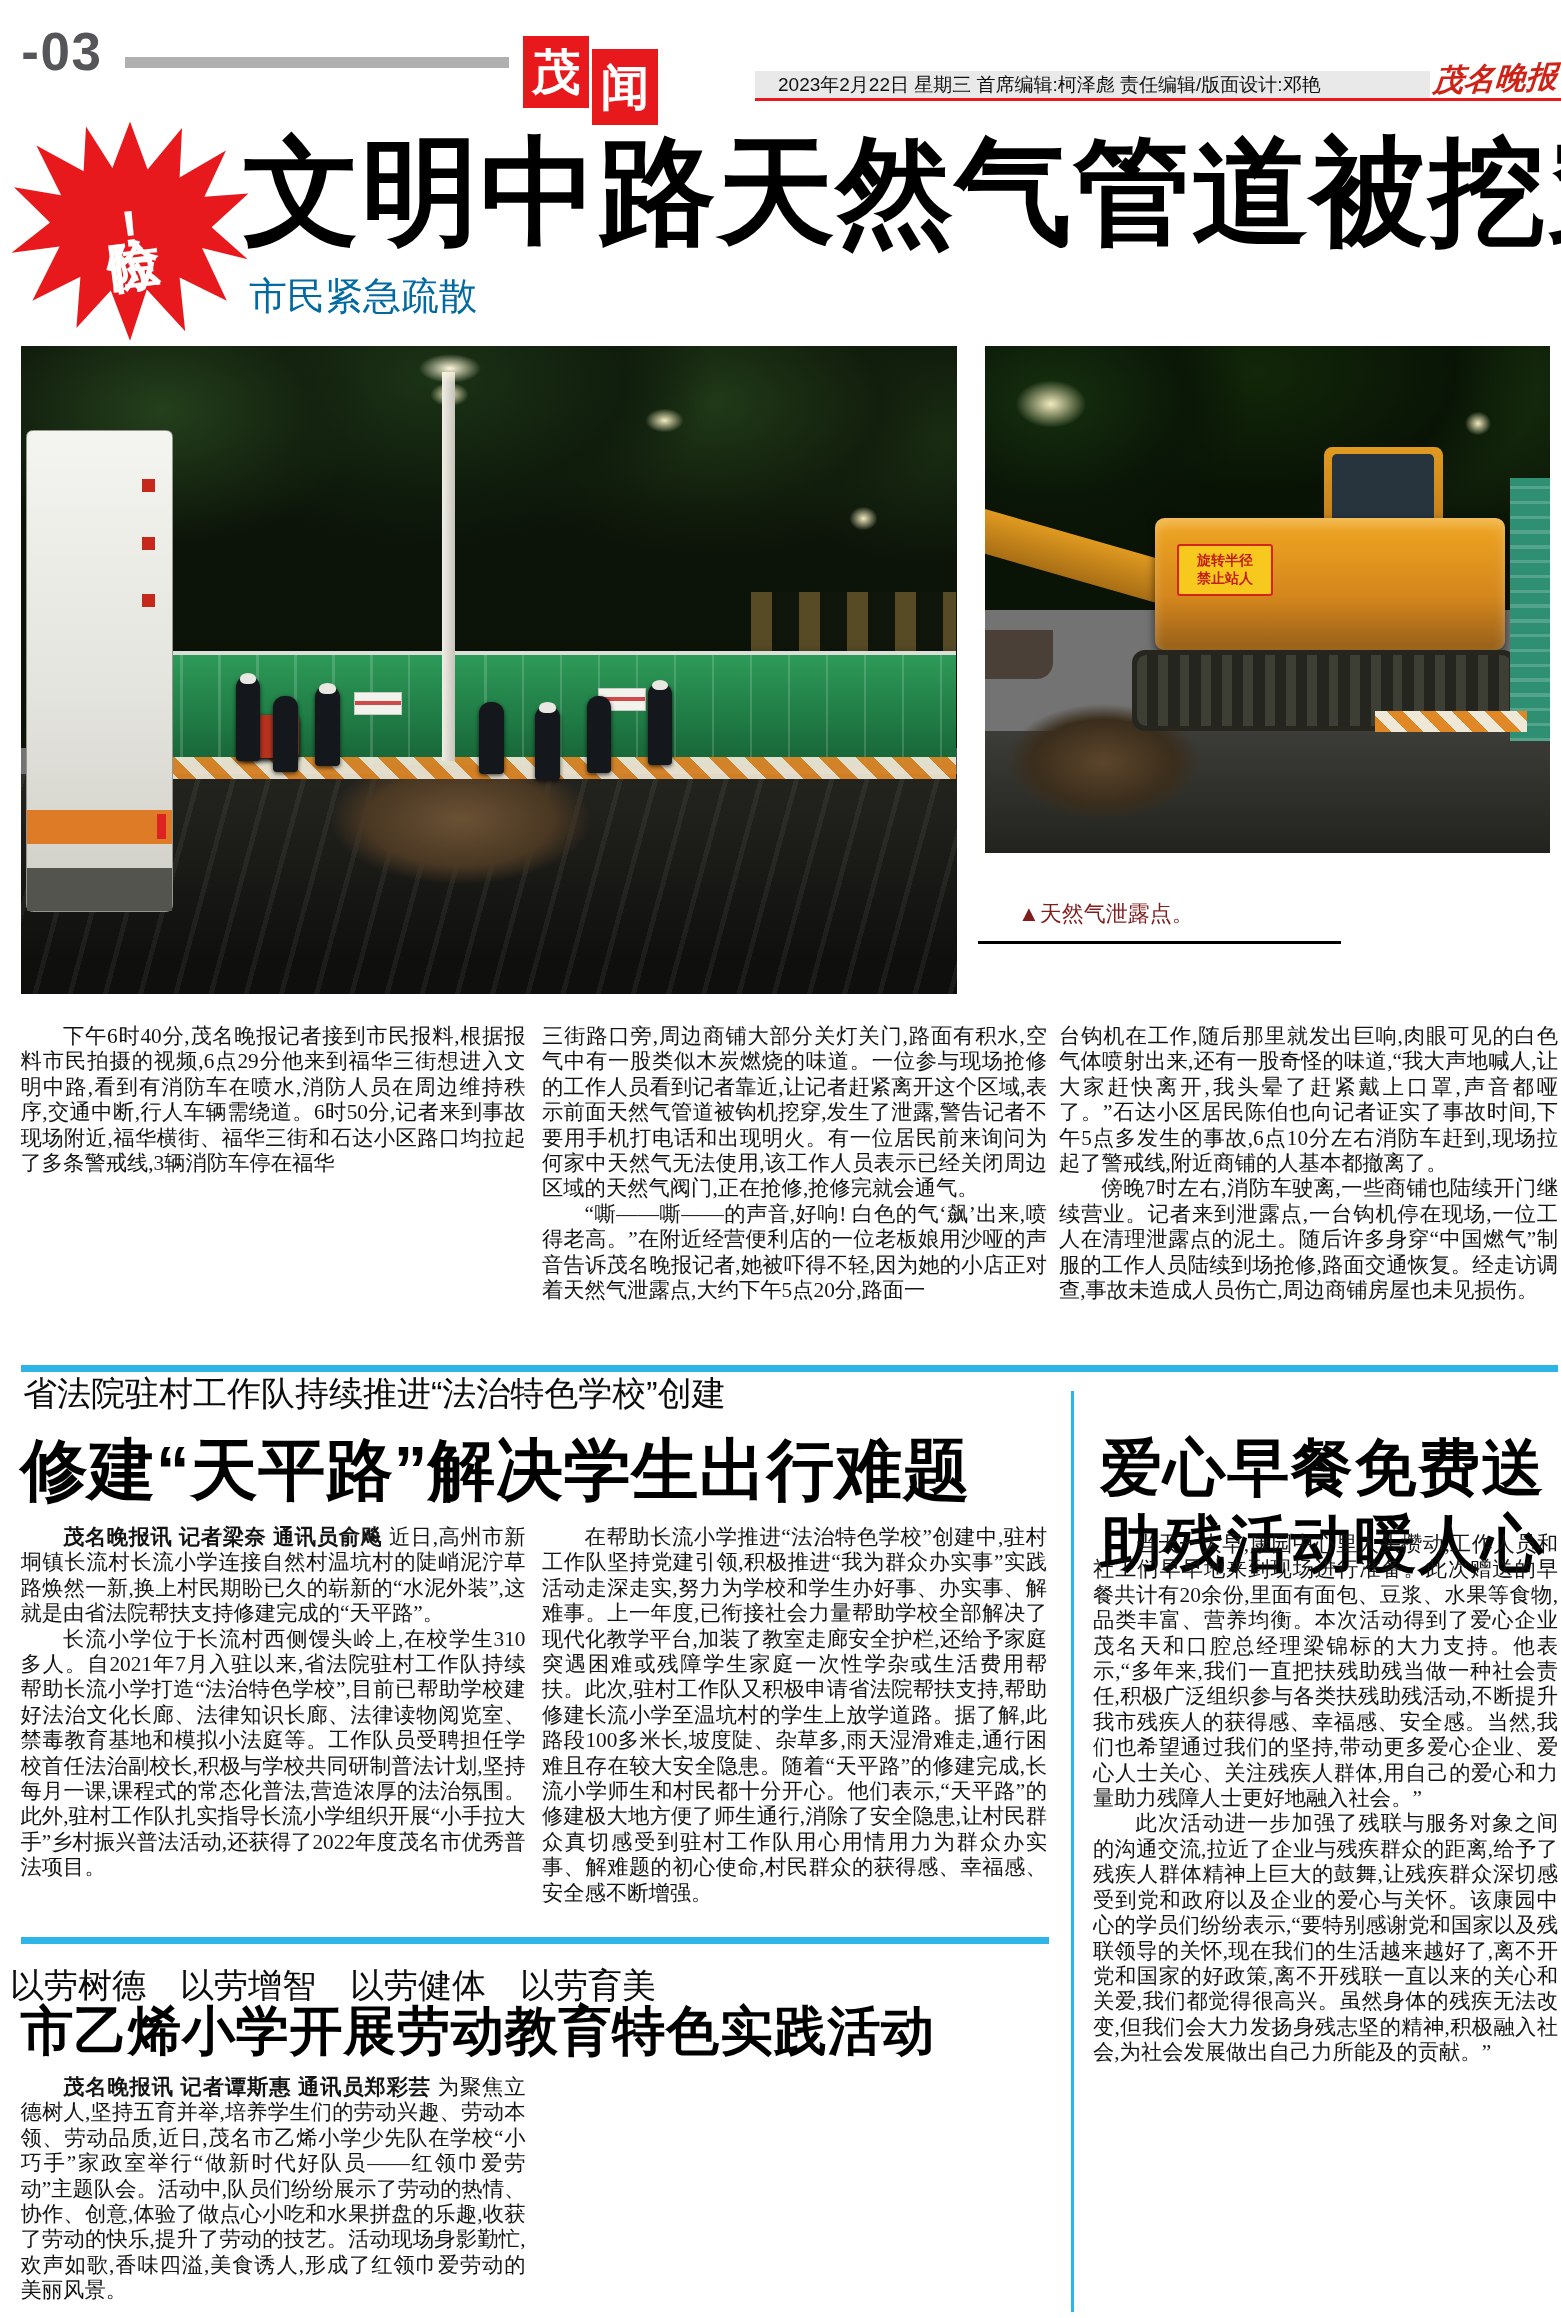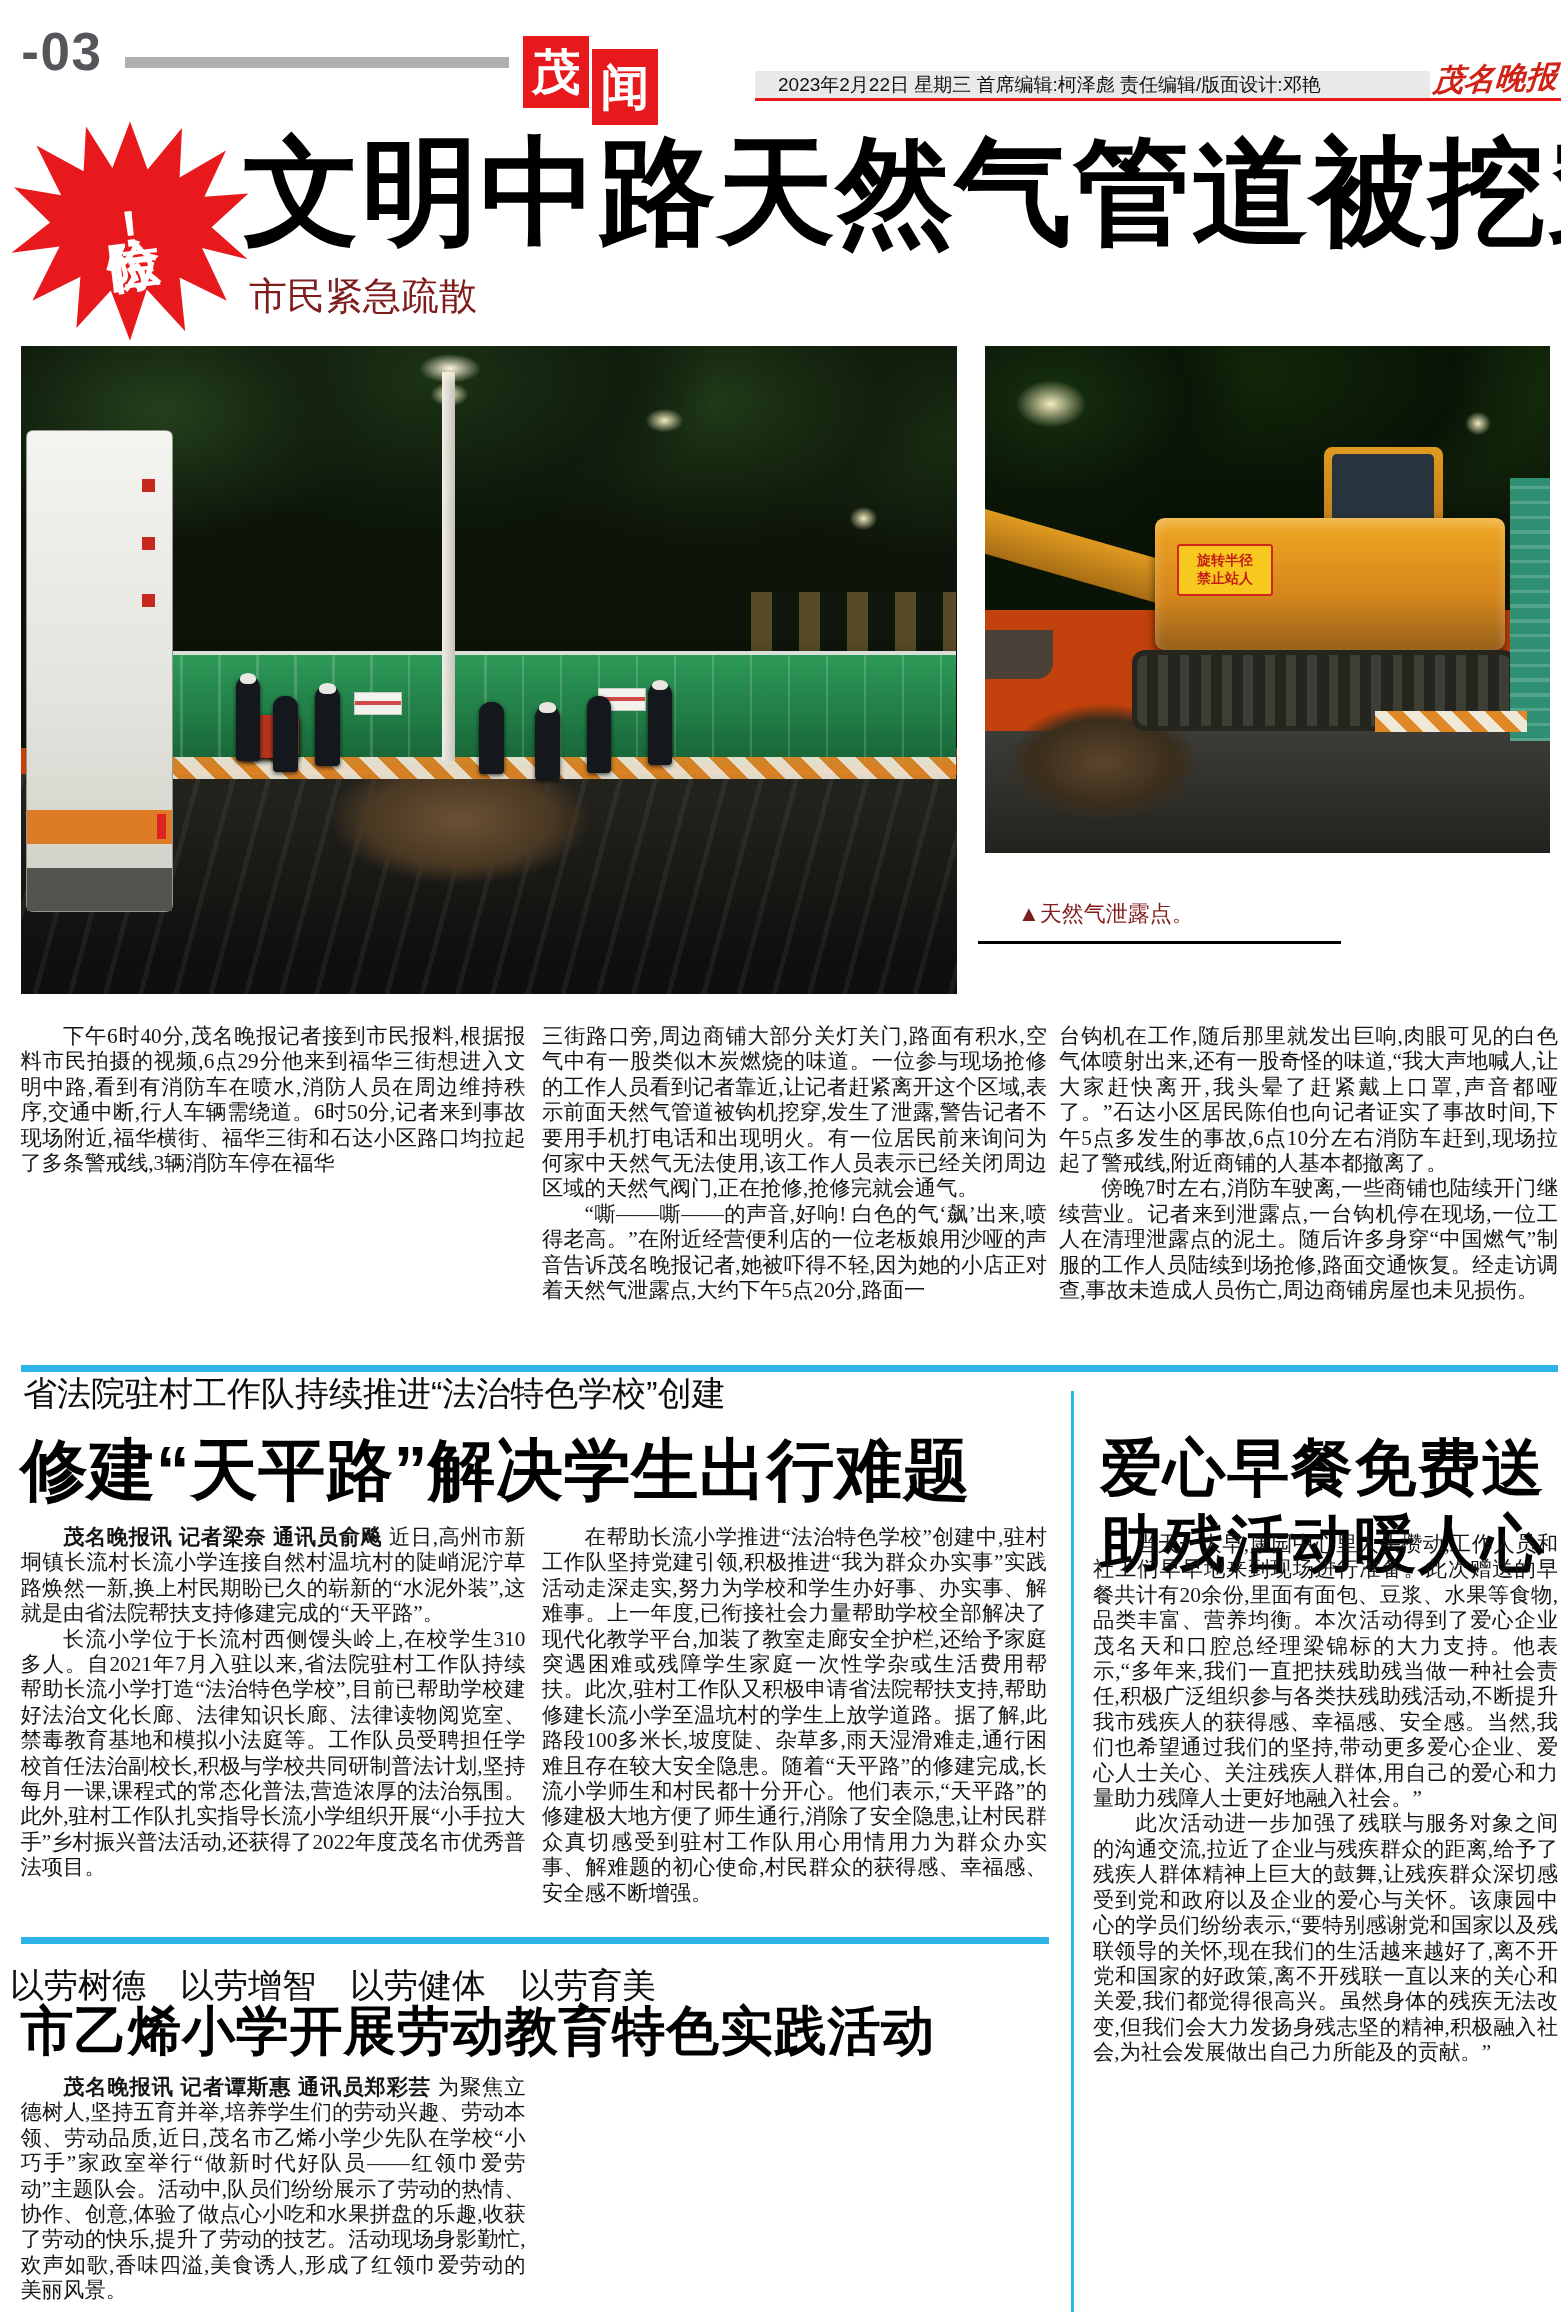--- a/index.html
+++ b/index.html
@@ -20,24 +20,24 @@
   #masthead{left:1433px;top:62px;font:bold italic 31px/1.1 "Liberation Serif",serif;color:#cf2318;transform:skewX(-6deg) rotate(-2deg);}
 
   
   #starburst{left:9.8px;top:120px;width:240px;height:215px;}
   #starburst svg{position:absolute;inset:0;}
   #flash-text{position:absolute;left:50%;top:50%;transform:translate(-50%,-50%) rotate(-7deg);
               writing-mode:vertical-rl;text-orientation:upright;
               font:bold 51px/1 "Liberation Sans",sans-serif;color:#fff;letter-spacing:1.6px;}
   #main-headline{left:243px;top:123px;width:1313px;font:900 117px/1.18 "Liberation Sans",sans-serif;
                  color:#000;white-space:nowrap;letter-spacing:1.6px;transform-origin:left top;}
-  #subhead{left:249px;top:276px;font:38px/1.1 "Liberation Sans",sans-serif;color:#7f1d1d;}
-
-  
-  .photo{overflow:hidden;background:#c2410c;}
+  #subhead{left:249px;top:276px;font:38px/1.1 "Liberation Sans",sans-serif;color:#0369a1;}
+
+  
+  .photo{overflow:hidden;background:#737373;}
   #photo-left{left:20.5px;top:346px;width:936px;height:648px;}
   #photo-right{left:985px;top:346px;width:565px;height:507px;}
   .photo .abs{position:absolute;}
 
   .canopy{inset:0 0 38% 0;background:
     radial-gradient(ellipse 271px 172px at 15% 16%, #24401c 0%, rgba(20,35,15,.85) 55%, transparent 78%),
     radial-gradient(ellipse 353px 213px at 44% 8%, #1c3316 0%, rgba(15,28,12,.9) 55%, transparent 80%),
     radial-gradient(ellipse 320px 205px at 74% 14%, #203a18 0%, rgba(18,30,12,.85) 52%, transparent 76%),
     radial-gradient(ellipse 246px 181px at 97% 22%, #1a2f13 0%, transparent 72%),
     #0c1309;}

